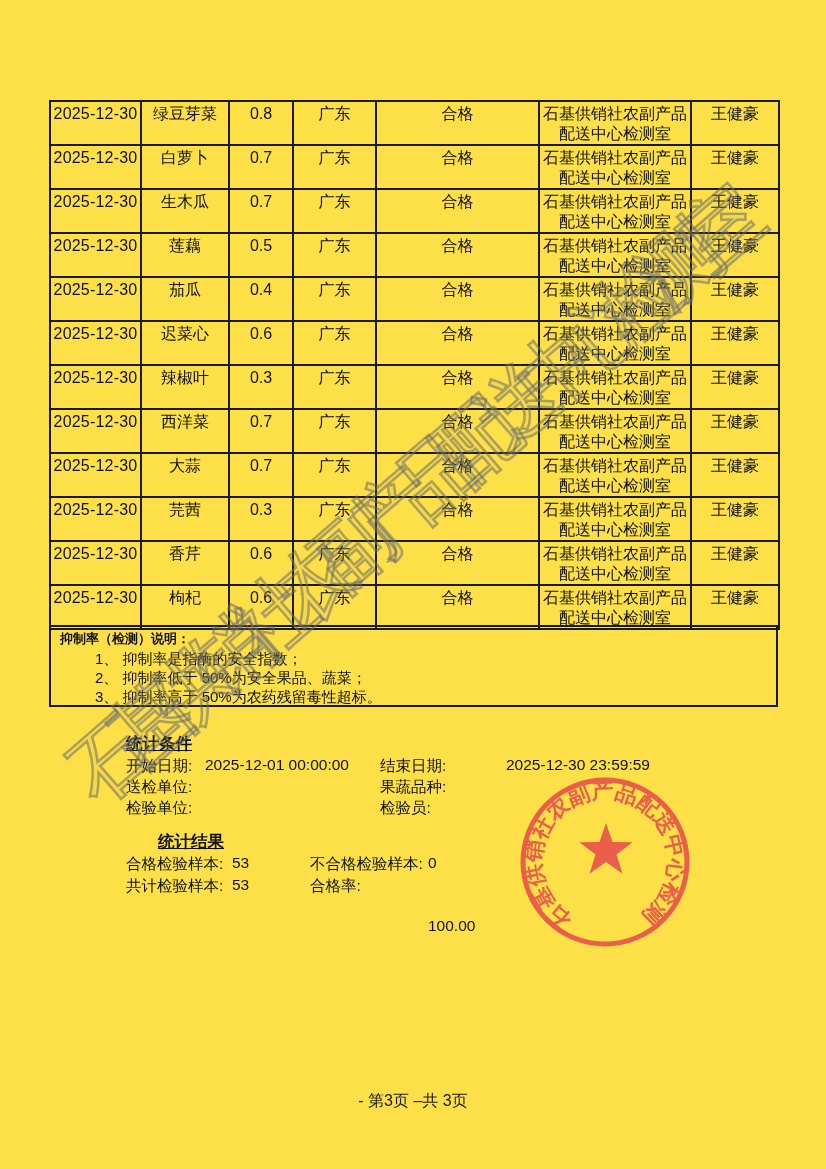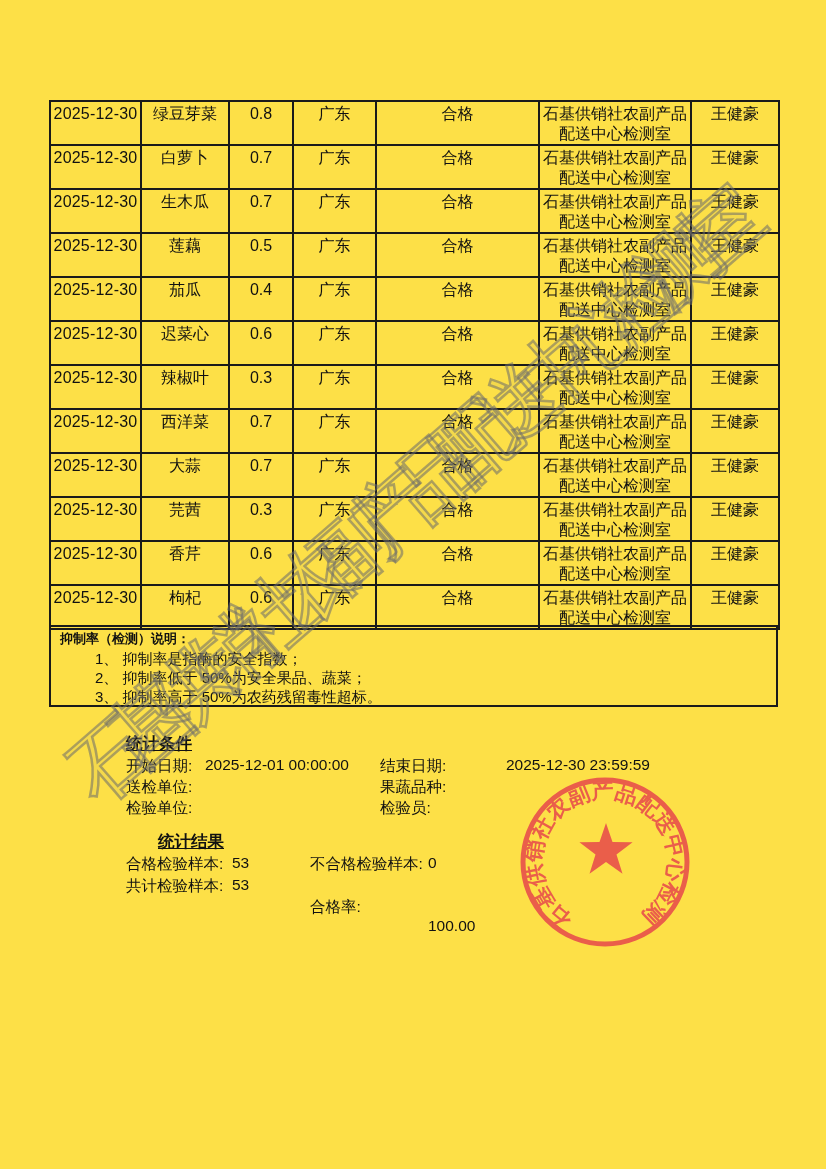--- a/index.html
+++ b/index.html
@@ -249,28 +249,29 @@
 
   <div class="abs sec-title" style="left:126px; top:831px;margin-left:32px;">统计结果</div>
 
   <span class="abs stat" style="left:126px; top:854px;">合格检验样本:</span>
   <span class="abs stat" style="left:232px; top:854px;">53</span>
   <span class="abs stat" style="left:310px; top:854px;">不合格检验样本:</span>
   <span class="abs stat" style="left:428px; top:854px;">0</span>
 
   <span class="abs stat" style="left:126px; top:876px;">共计检验样本:</span>
   <span class="abs stat" style="left:232px; top:876px;">53</span>
-  <span class="abs stat" style="left:310px; top:876px;margin-top:21px;">合格率:</span>
+  <span class="abs stat" style="left:310px; top:876px;">合格率:</span>
   <span class="abs stat" style="left:428px; top:876px;margin-top:41px;">100.00</span>
 
   <div class="watermark">石基供销社农副产品配送中心检测室</div>
 
   <svg class="seal" width="210" height="210" viewBox="0 0 210 210">
     <circle cx="100" cy="104" r="82" fill="none" stroke="#e9544b" stroke-width="5"></circle>
     <path id="sealArc" d="M 68 159.4 A 64 64 0 1 1 132 159.4" fill="none"></path>
     <text fill="#e9544b" font-size="22" font-weight="bold" style="font-family:'Liberation Serif',serif;">
       <textPath href="#sealArc" xlink:href="#sealArc">石基供销社农副产品配送中心检测室</textPath>
     </text>
     <polygon transform="translate(101,93)" fill="#e9544b" points="0,-28 6.5,-8.9 26.6,-8.7 10.5,3.4 16.5,22.7 0,11 -16.5,22.7 -10.5,3.4 -26.6,-8.7 -6.5,-8.9"></polygon>
   </svg>
 
+  <div class="footer">- 第3页 –共 3页</div>
 
 </div>
 
 </body></html>

